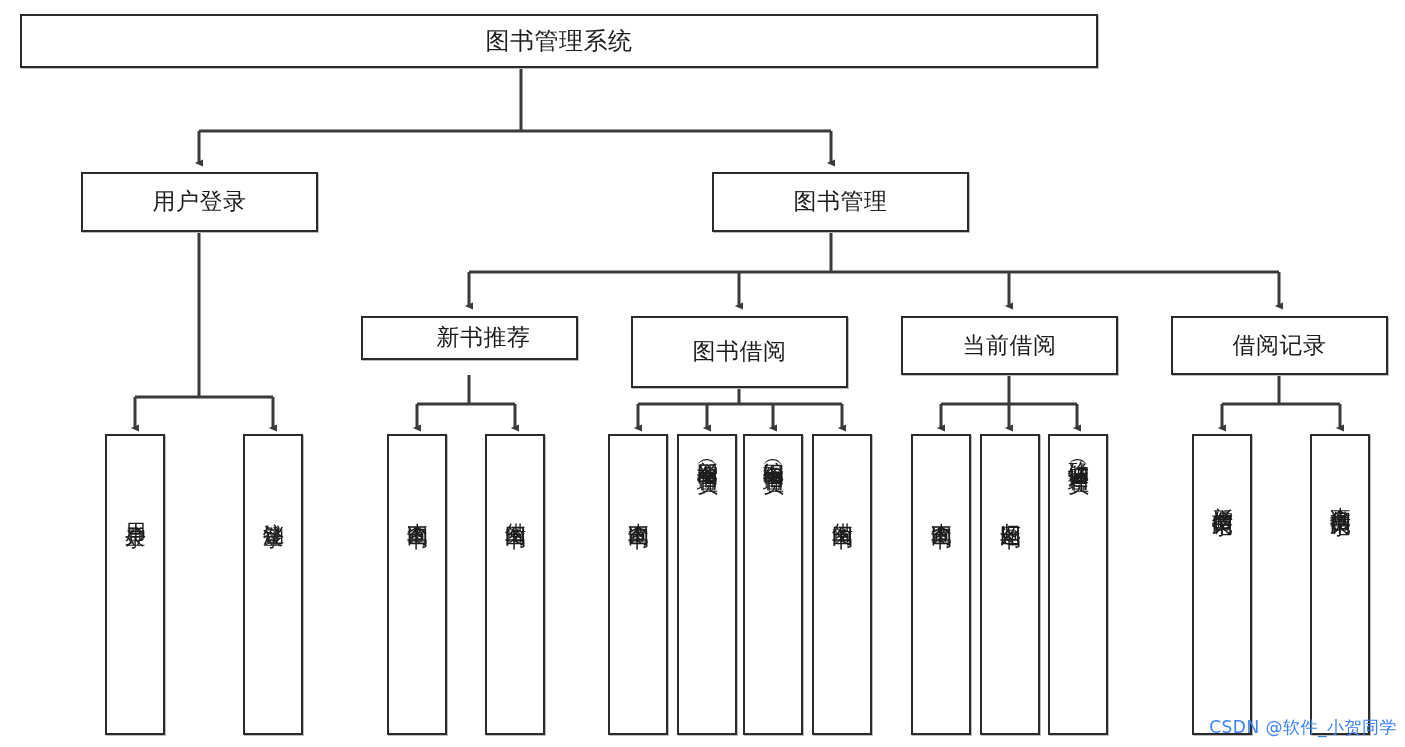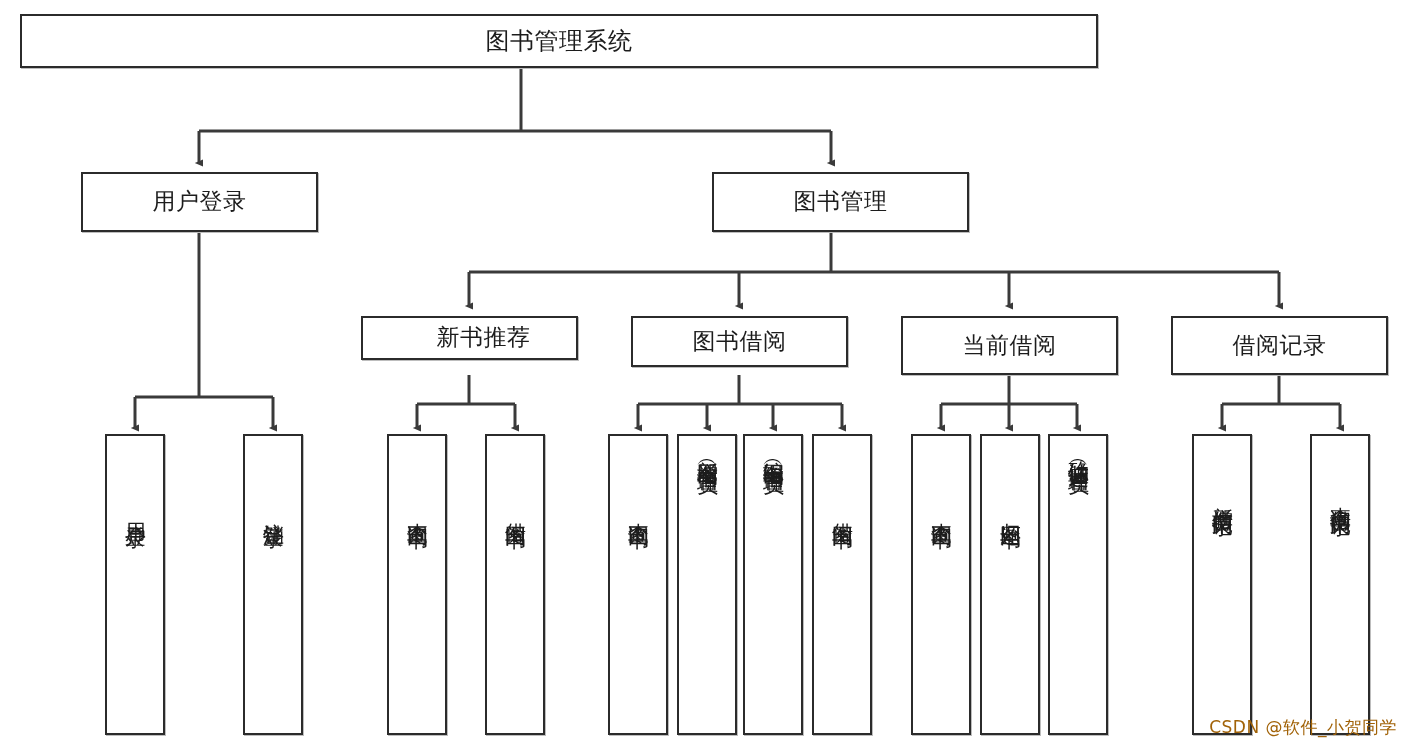--- a/index.html
+++ b/index.html
@@ -72,21 +72,21 @@
     margin-top: 48px;
   }
   .node.vert.top .label {
     margin-top: 2px;
   }
   #watermark {
     position: absolute;
     right: 8px;
     bottom: 8px;
     font-size: 17px;
-    color: #a16207;
+    color: #3b82f6;
     letter-spacing: 0.5px;
     z-index: 3;
     white-space: nowrap;
   }
 </style>
 </head>
 <body>
 
 <div id="diagram-root">
 
@@ -147,21 +147,21 @@
   <div class="node horiz" style="left:81px; top:172px; width:237px; height:60px;">
     <span class="label">用户登录</span>
   </div>
   <div class="node horiz" style="left:712px; top:172px; width:257px; height:60px;">
     <span class="label">图书管理</span>
   </div>
 
   <div class="node horiz" style="left:361px; top:316px; width:217px; height:44px;padding-left:28px;">
     <span class="label">新书推荐</span>
   </div>
-  <div class="node horiz" style="left:631px; top:316px; width:217px; height:51px;">
+  <div class="node horiz" style="left:631px; top:316px; width:217px; height:72px;">
     <span class="label">图书借阅</span>
   </div>
   <div class="node horiz" style="left:1171px; top:316px; width:217px; height:59px;">
     <span class="label">借阅记录</span>
   </div>
   <div class="node horiz" style="left:901px; top:316px; width:217px; height:59px;">
     <span class="label">当前借阅</span>
   </div>
 
   <div class="node vert mid" style="left:105px; top:434px; width:60px; height:301px;">

